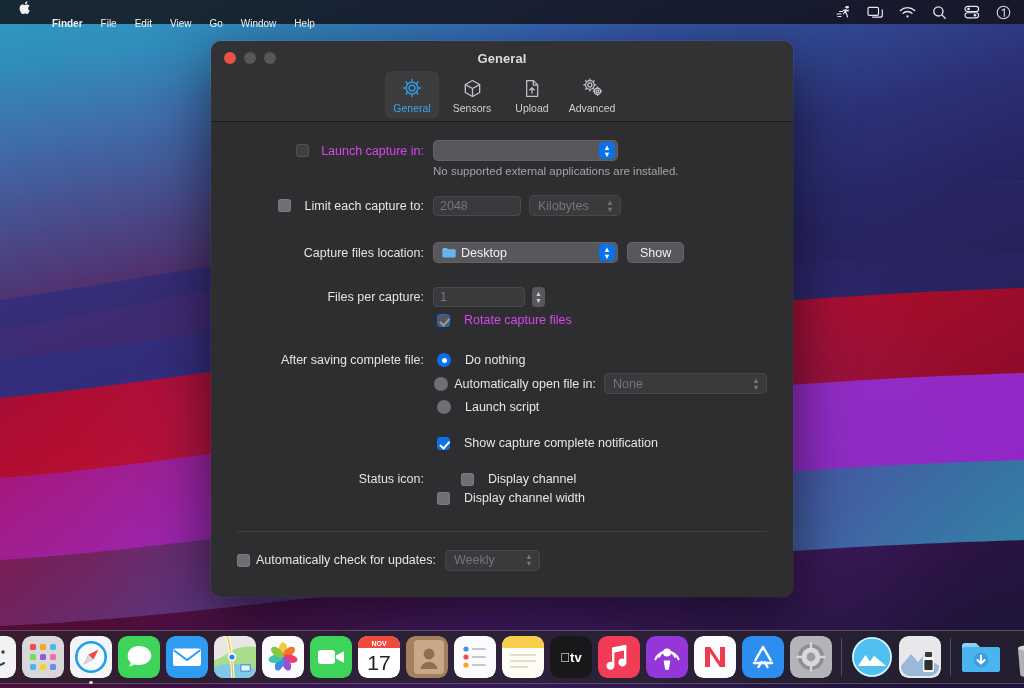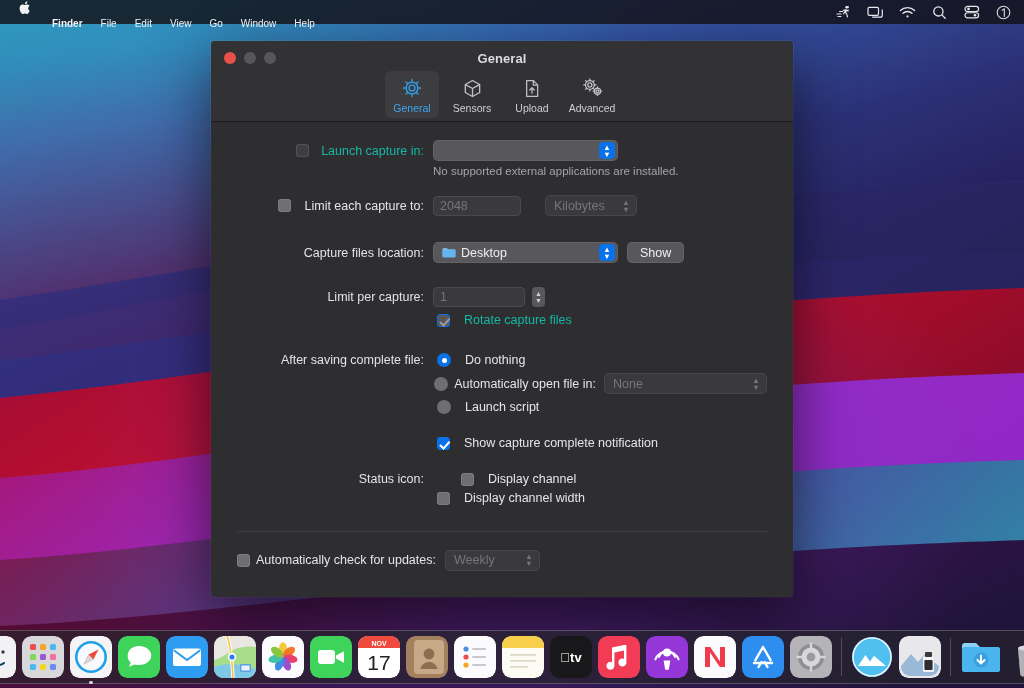--- a/index.html
+++ b/index.html
@@ -31,21 +31,21 @@
   }
   .menu-item.apple { padding: 0 11px 0 6px; font-size: 14.5px; line-height: 22px; }
   .menu-item.bold { font-weight: bold; }
   .status-icon { width: 17px; height: 17px; display: flex; align-items: center; justify-content: center; color: #eee; }
   .status-icon svg { display: block; }
 
   
   #prefs-window {
     position: absolute; left: 211px; top: 41px; width: 582px; height: 556px;
     background: #2e2e30;
-    border-radius: 4px;
+    border-radius: 10px;
     box-shadow: 0 22px 60px rgba(0,0,0,0.58), 0 0 0 0.5px rgba(255,255,255,0.13);
     overflow: hidden; z-index: 30;
     display: flex; flex-direction: column;
   }
   #titlebar {
     height: 81px; background: #323234;
     border-bottom: 0.5px solid #1d1d1f;
     position: relative; flex: none;
   }
   .traffic { position: absolute; left: 13px; top: 11px; display: flex; gap: 8px; }
@@ -87,21 +87,21 @@
   .cb.on { background: #0a72e8; border-color: #0a72e8; }
   .cb.on.dim { background: #575759; }
   .cb.off.dim { background: #3f3f42; }
   .cb.on::after {
     content: ""; position: absolute; left: 4px; top: 1px;
     width: 3.5px; height: 7.5px; border: solid #fff; border-width: 0 2px 2px 0;
     transform: rotate(42deg);
   }
   .cb.on.dim::after { border-color: #9a9a9e; }
   .cb-label { font-size: 12.5px; color: #e5e5e8; margin-left: 6px; white-space: nowrap; }
-  .cb-label.dim { color: #14b8a6; }
+  .cb-label.dim { color: #d946ef; }
 
   
   .rb { width: 14px; height: 14px; border-radius: 50%; flex: none; position: relative;
         background: #6f6f73; }
   .rb.on { background: #0a72e8; }
   .rb.on::after {
     content: ""; position: absolute; left: 4.5px; top: 4.5px;
     width: 5px; height: 5px; border-radius: 50%; background: #fff;
   }
 
@@ -356,21 +356,21 @@
     <div class="row" style="margin-bottom:18px;">
       <div style="width:196px;"></div>
       <div class="hint">No supported external applications are installed.</div>
     </div>
 
     <div class="row" style="margin-bottom:26px;">
       <div class="row-ctl" style="width:196px; justify-content:flex-end; padding-right:9px;">
         <div class="cb off"></div>
         <span class="cb-label" style="margin-left:5px;">Limit each capture to:</span>
       </div>
-      <div class="row-ctl" style="gap:24px;">
+      <div class="row-ctl" style="gap:8px;">
         <div class="tf" style="width:88px;">
           <span>2048</span>
         </div>
         <div class="popup dim" style="width:92px;">
           <span class="pv">Kilobytes</span>
           <span class="chev">
               <span>▲</span>
               <span>▼</span>
             </span>
         </div>
@@ -391,21 +391,21 @@
           <span class="chev">
               <span>▲</span>
               <span>▼</span>
             </span>
         </div>
         <div style="height:21px;min-width:53px;padding:0 12px;border-radius:5px;background:#58585c;border:0.5px solid rgba(255,255,255,0.08);display:flex;align-items:center;justify-content:center;font-size:12.5px;color:#f0f0f2;">Show</div>
       </div>
     </div>
 
     <div class="row" style="margin-bottom:6px;">
-      <div class="row-label">Limit per capture:</div>
+      <div class="row-label">Files per capture:</div>
       <div class="row-ctl" style="gap:7px;">
         <div class="tf" style="width:92px;">
           <span>1</span>
         </div>
         <div class="stepper">
           <span>▲</span>
           <span>▼</span>
         </div>
       </div>
     </div>

